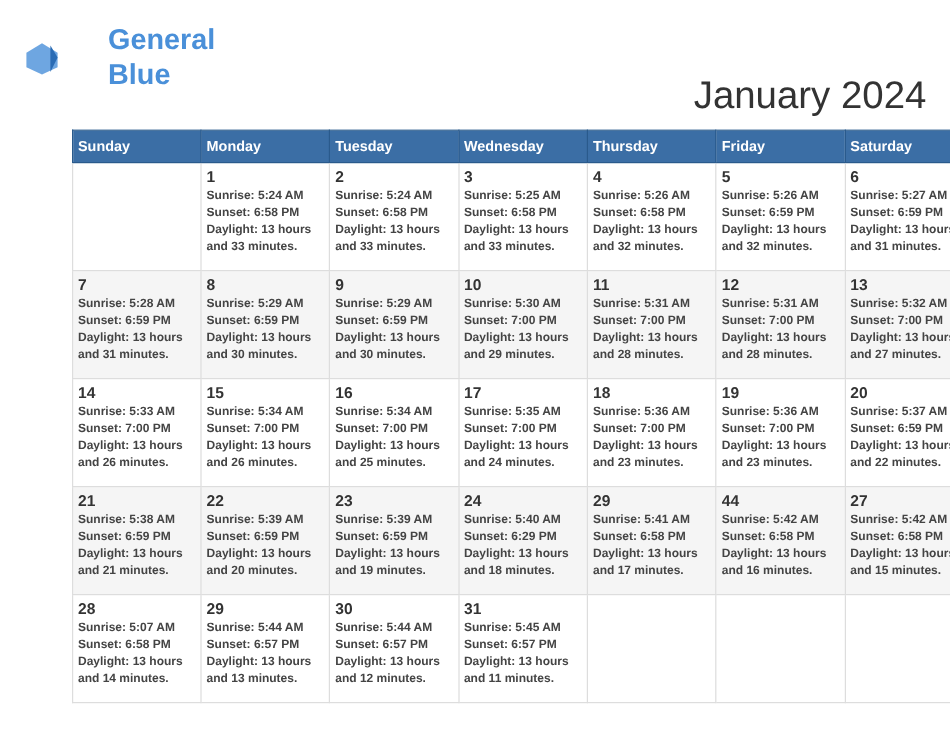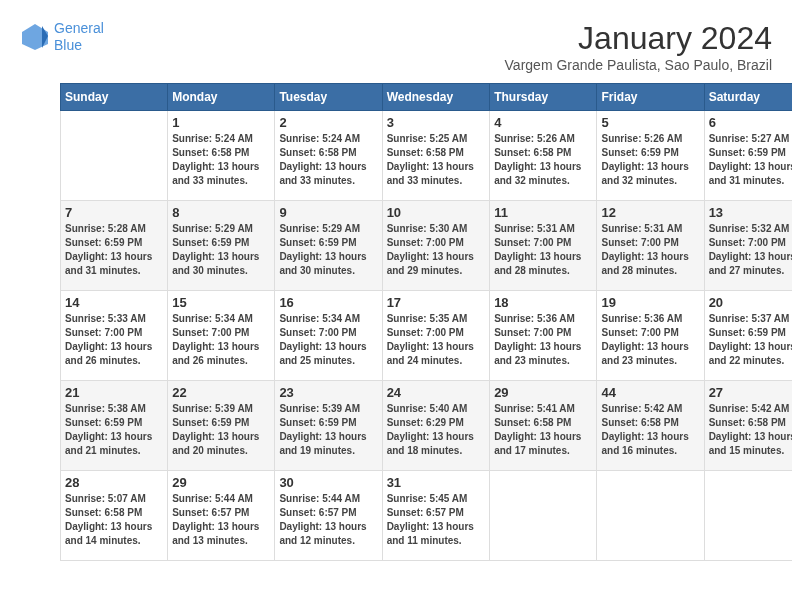--- a/index.html
+++ b/index.html
@@ -14,35 +14,37 @@
       display: flex;
       justify-content: space-between;
       align-items: flex-start;
       margin-bottom: 10px;
     }
     .logo {
       display: flex;
       align-items: center;
     }
     .logo-text {
-      font-size: 14px;
-      font-weight: normal;
+      font-size: 24px;
+      font-weight: bold;
       color: #333;
       line-height: 1.2;
+      margin-left: 36px;
     }
     .logo-text span {
       color: #4a90d9;
     }
     .logo-icon {
       width: 30px;
       height: 30px;
       margin-right: 4px;
     }
     .title-block {
       text-align: right;
+      margin-top: 41px;
     }
     .month-title {
       font-size: 32px;
       font-weight: normal;
       color: #333;
     }
     .location {
       font-size: 14px;
       color: #555;
     }
@@ -106,21 +108,20 @@
       <polygon points="15,2 28,10 28,22 15,28 2,22 2,10" fill="#4a90d9" opacity="0.8"></polygon>
       <polygon points="22,4 28,14 22,26" fill="#2a6cb5"></polygon>
     </svg>
     <div class="logo-text">
       <div><span>General</span></div>
       <div style="color:#4a90d9;">Blue</div>
     </div>
   </div>
   <div class="title-block">
     <div class="month-title">January 2024</div>
-    <div class="location">Vargem Grande Paulista, Sao Paulo, Brazil</div>
   </div>
 </div>
 
 <table>
   <thead>
     <tr>
     <th>Sunday</th>
         <th>Monday</th>
         <th>Tuesday</th>
         <th>Wednesday</th>

